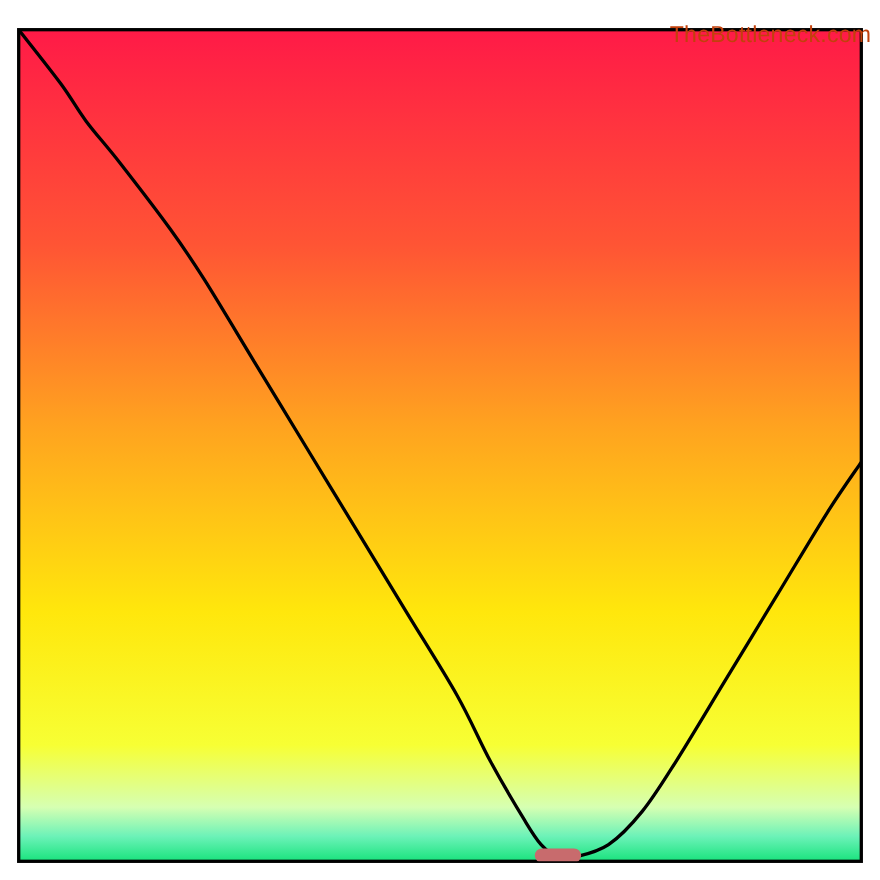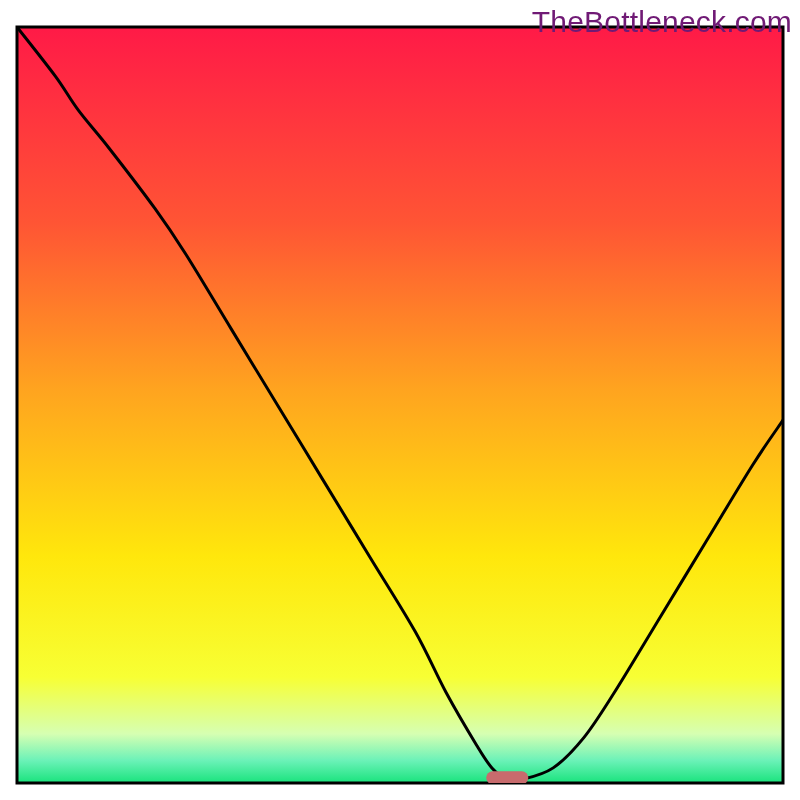--- a/index.html
+++ b/index.html
@@ -11,24 +11,24 @@
     font-family: Arial, Helvetica, sans-serif;
     overflow: hidden;
   }
   .wrap {
     position: relative;
     width: 800px;
     height: 800px;
   }
   .watermark {
     position: absolute;
-    top: 5px;
+    top: 20px;
     right: 8px;
-    color: #701a75;
-    font-size: 30px;
+    color: #c2410c;
+    font-size: 21px;
     font-weight: 400;
     letter-spacing: 0.2px;
     z-index: 5;
     user-select: none;
   }
   svg.chart {
     position: absolute;
     left: 0;
     top: 0;
     width: 800px;

